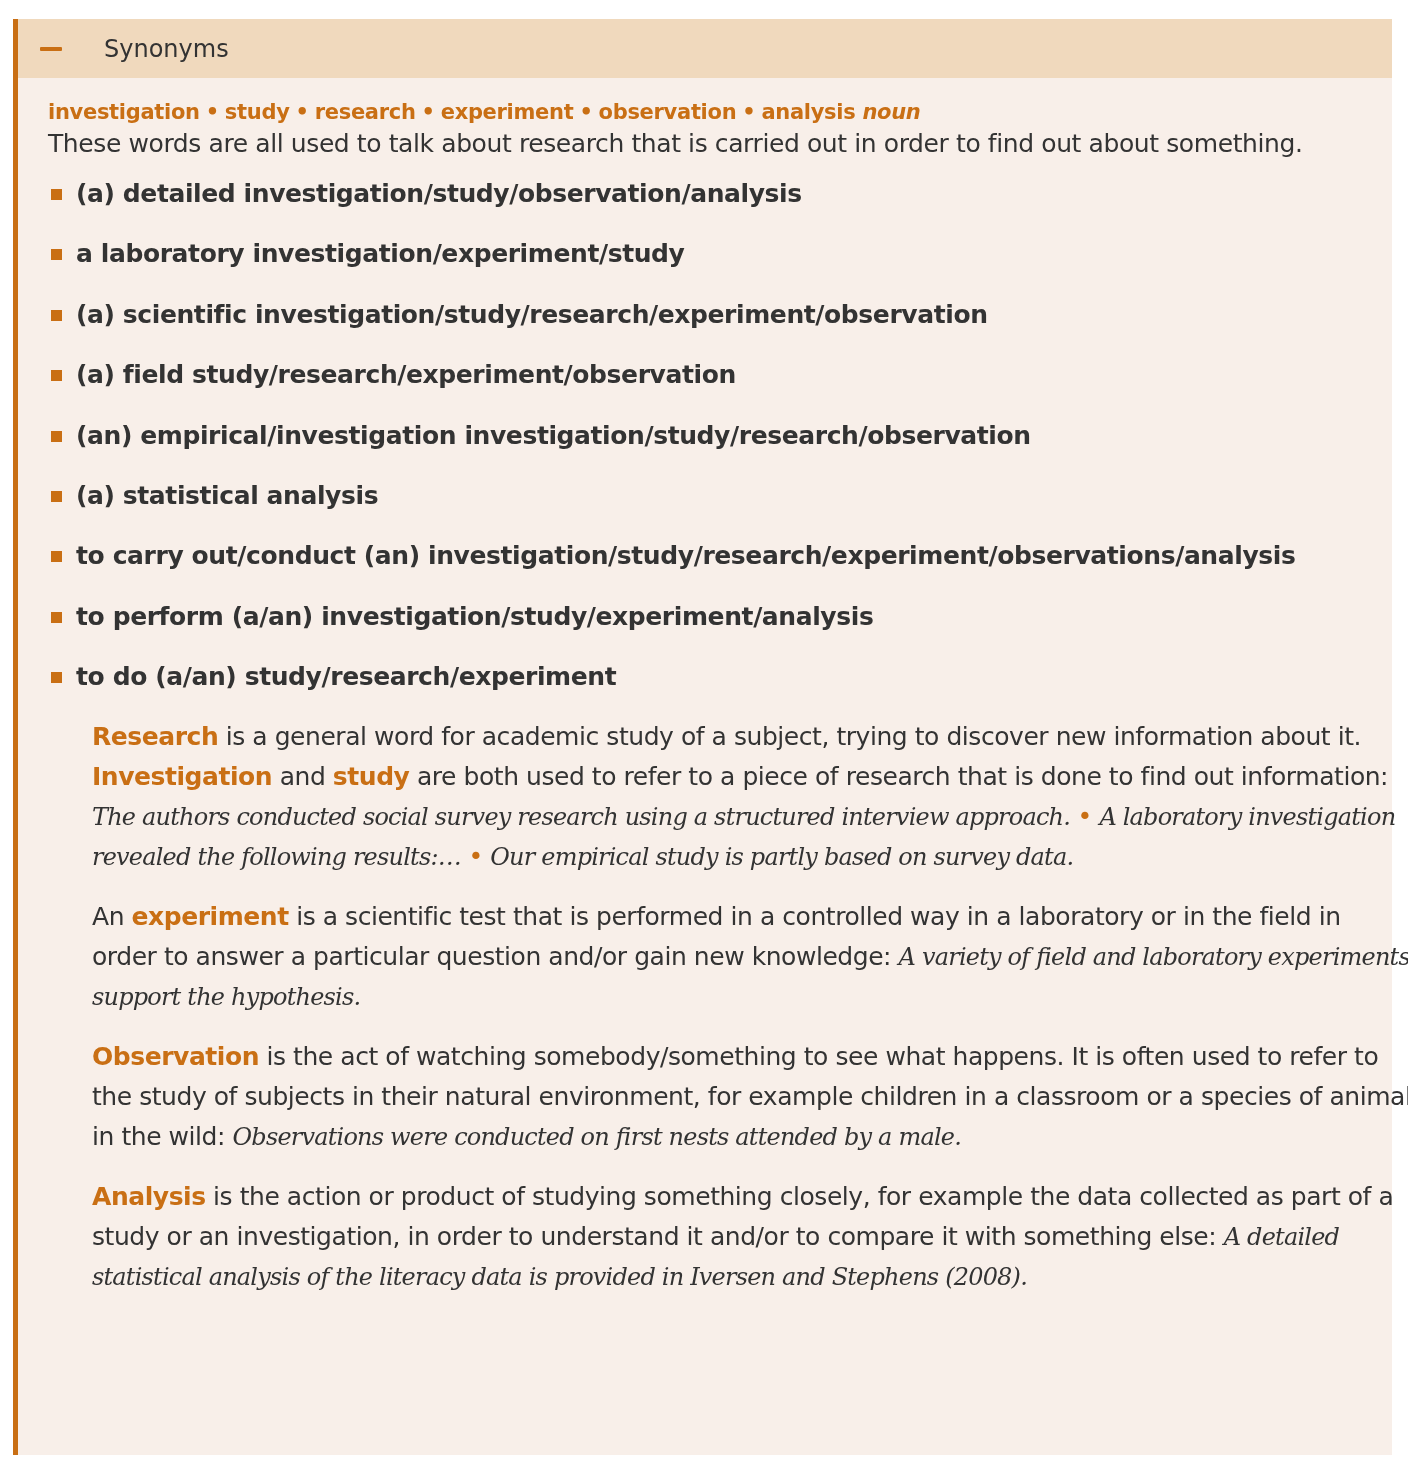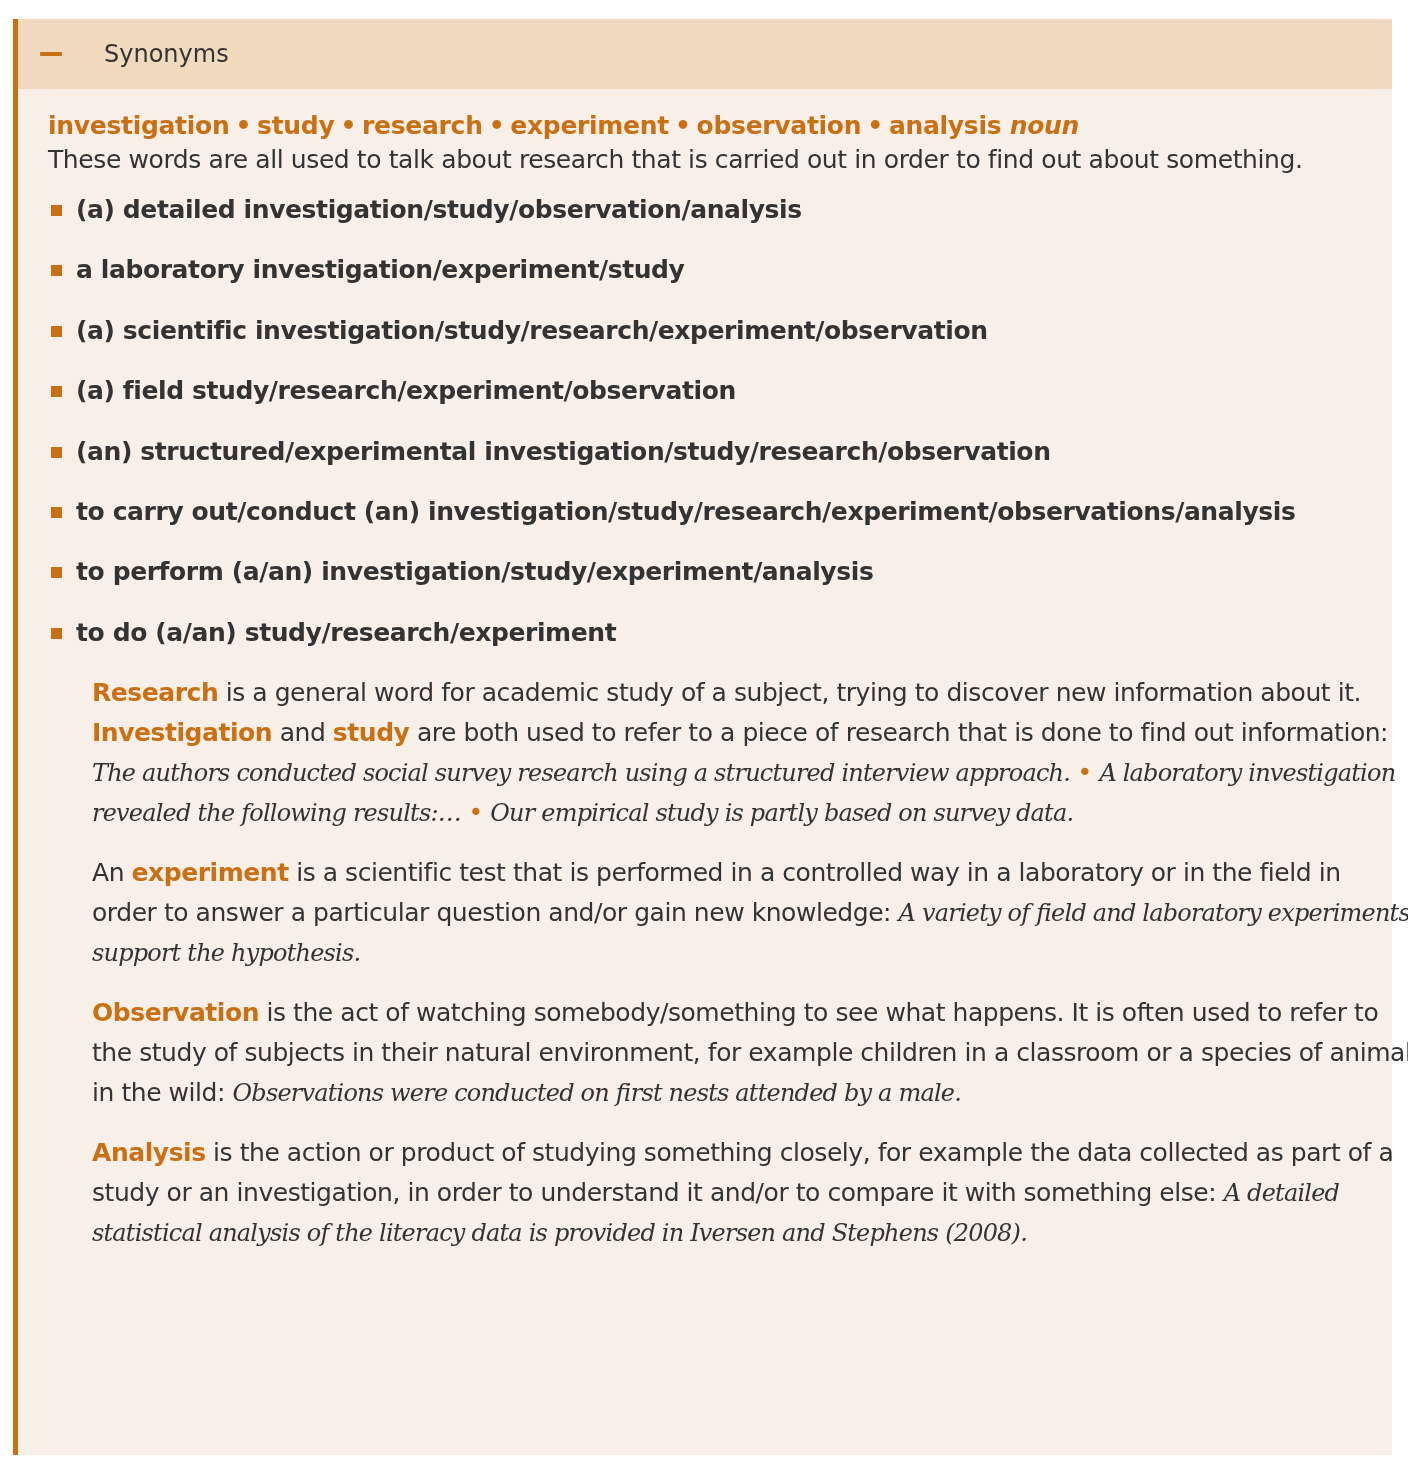--- a/index.html
+++ b/index.html
@@ -1,24 +1,24 @@
 <!DOCTYPE html>
 <html><head>
 <meta charset="utf-8">
 <style>
   html, body { margin: 0; padding: 0; background: #ffffff; }
   body { width: 1408px; height: 1472px; position: relative; overflow: hidden;
          font-family: "DejaVu Sans", "Liberation Sans", sans-serif; color: #333333; }
   .box { position: absolute; left: 13px; top: 19px; width: 1379px; height: 1436px;
          background: #f8efe9; border-left: 5px solid #c96f14; box-sizing: border-box; }
-  .header { height: 70px; background: #f0d9bd; display: flex; align-items: center; }
+  .header { height: 59px; background: #f0d9bd; display: flex; align-items: center; }
   .minus { width: 22px; height: 4px; background: #c96f14; margin-left: 22px; margin-right: 42px; border-radius: 1px; cursor: pointer; }
   .header-title { font-size: 24px; color: #333; }
   .content { padding: 0 0 0 30px; }
-  .headwords { margin-top: 22px; font-size: 25px; font-weight: bold; color: #c96f14; letter-spacing: -0.3px; }
+  .headwords { margin-top: 22px; font-size: 21px; font-weight: bold; color: #c96f14; letter-spacing: -0.3px; }
   .headwords .dot { margin: 0 6px; font-weight: bold; }
   .headwords .pos { font-style: italic; }
   .intro { font-size: 25px; line-height: 40px; width: 1290px; letter-spacing: -0.4px; }
   ul.colloc { list-style: none; margin: 10px 0 0 0; padding: 0; }
   ul.colloc li { position: relative; padding-left: 28px; font-size: 25px; line-height: 40px; margin-bottom: 20.4px; letter-spacing: -0.4px; white-space: nowrap; font-weight: bold; }
   ul.colloc li .sq { position: absolute; left: 3px; top: 15px; width: 11px; height: 11px; background: #c96f14; }
   ul.colloc li b { color: #333; }
   .para { font-size: 25px; line-height: 40px; width: 1320px; margin-bottom: 20px; letter-spacing: -0.45px; margin-left: 44px; }
   .para .kw { color: #c96f14; font-weight: bold; }
   .para .ex { font-family: "DejaVu Serif", "Liberation Serif", serif; font-style: italic; font-size: 24px; letter-spacing: -0.8px; }
@@ -38,21 +38,22 @@
       <span>investigation</span><span class="dot">•</span><span>study</span><span class="dot">•</span><span>research</span><span class="dot">•</span><span>experiment</span><span class="dot">•</span><span>observation</span><span class="dot">•</span><span>analysis</span> <span class="pos">noun</span>
     </div>
 
     <div class="intro">These words are all used to talk about research that is carried out in order to find out about something.</div>
 
     <ul class="colloc">
       <li><span class="sq"></span><span>(a) </span><b>detailed</b><span> investigation/study/observation/analysis</span></li>
       <li><span class="sq"></span><span>a </span><b>laboratory</b><span> investigation/experiment/study</span></li>
       <li><span class="sq"></span><span>(a) </span><b>scientific</b><span> investigation/study/research/experiment/observation</span></li>
       <li><span class="sq"></span><span>(a) </span><b>field</b><span> study/research/experiment/observation</span></li>
-      <li><span class="sq"></span><span>(an) </span><b>structured/experimental</b><span> investigation/study/research/observation</span></li>
+      <li><span class="sq"></span><span>(an) </span><b>empirical/investigation</b><span> investigation/study/research/observation</span></li>
+      <li><span class="sq"></span><span>(a) </span><b>statistical</b><span> analysis</span></li>
       <li><span class="sq"></span><span>to </span><b>carry out/conduct</b><span> (an) investigation/study/research/experiment/observations/analysis</span></li>
       <li><span class="sq"></span><span>to </span><b>perform</b><span> (a/an) investigation/study/experiment/analysis</span></li>
       <li style="margin-bottom:4px"><span class="sq"></span><span>to </span><b>do</b><span> (a/an) study/research/experiment</span></li>
     </ul>
 
     <div class="para p1" style="margin-top:20px"><span class="kw">Research</span><span> is a general word for academic study of a subject, trying to discover new information about it. </span><span class="kw">Investigation</span><span> and </span><span class="kw">study</span><span> are both used to refer to a piece of research that is done to find out information: </span><span class="ex">The authors conducted social survey research using a structured interview approach.</span> <span class="bul">•</span> <span class="ex">A laboratory investigation revealed the following results:…</span> <span class="bul">•</span> <span class="ex">Our empirical study is partly based on survey data.</span></div>
 
     <div class="para"><span>An </span><span class="kw">experiment</span><span> is a scientific test that is performed in a controlled way in a laboratory or in the field in order to answer a particular question and/or gain new knowledge: </span><span class="ex">A variety of field and laboratory experiments support the hypothesis.</span></div>
 
     <div class="para"><span class="kw">Observation</span><span> is the act of watching somebody/something to see what happens. It is often used to refer to the study of subjects in their natural environment, for example children in a classroom or a species of animal in the wild: </span><span class="ex">Observations were conducted on first nests attended by a male.</span></div>

